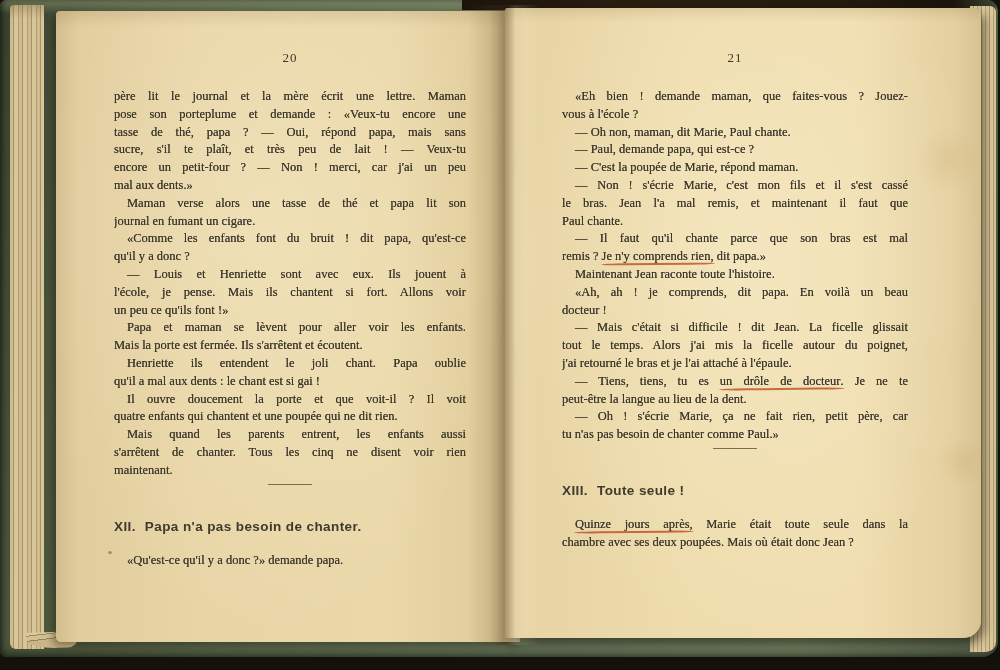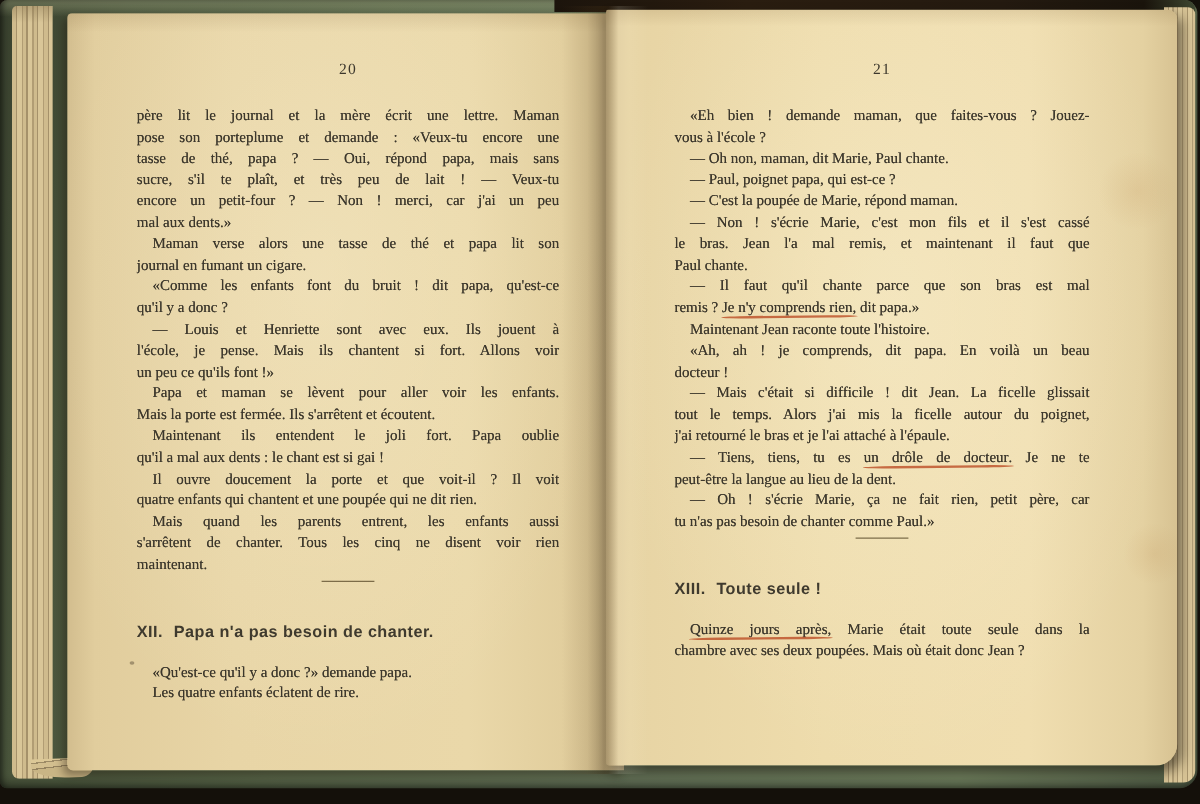--- a/index.html
+++ b/index.html
@@ -149,42 +149,41 @@
         <div class="line">mal aux dents.»</div>
         <div class="line ind just">Maman verse alors une tasse de thé et papa lit son</div>
         <div class="line">journal en fumant un cigare.</div>
         <div class="line ind just">«Comme les enfants font du bruit ! dit papa, qu'est-ce</div>
         <div class="line">qu'il y a donc ?</div>
         <div class="line ind just">— Louis et Henriette sont avec eux. Ils jouent à</div>
         <div class="line just">l'école, je pense. Mais ils chantent si fort. Allons voir</div>
         <div class="line">un peu ce qu'ils font !»</div>
         <div class="line ind just">Papa et maman se lèvent pour aller voir les enfants.</div>
         <div class="line">Mais la porte est fermée. Ils s'arrêtent et écoutent.</div>
-        <div class="line ind just">Maintenant ils entendent le joli fort. Papa oublie</div>
+        <div class="line ind just">Henriette ils entendent le joli chant. Papa oublie</div>
         <div class="line">qu'il a mal aux dents : le chant est si gai !</div>
         <div class="line ind just">Il ouvre doucement la porte et que voit-il ? Il voit</div>
         <div class="line">quatre enfants qui chantent et une poupée qui ne dit rien.</div>
         <div class="line ind just">Mais quand les parents entrent, les enfants aussi</div>
         <div class="line just">s'arrêtent de chanter. Tous les cinq ne disent voir rien</div>
         <div class="line">maintenant.</div>
         <div class="rule"></div>
         <div class="heading"><span class="hnum">XII.</span><span>Papa n'a pas besoin de chanter.</span></div>
         <div class="line ind">«Qu'est-ce qu'il y a donc ?» demande papa.</div>
-        <div class="line ind">Les quatre enfants éclatent de rire.</div>
       </div>
     <div class="pencil-mark"></div>
   </div>
 
   <div class="page page-right">
     <div class="pnum">21</div>
     <div class="text-block">
         <div class="line ind just">«Eh bien ! demande maman, que faites-vous ? Jouez-</div>
         <div class="line">vous à l'école ?</div>
         <div class="line ind">— Oh non, maman, dit Marie, Paul chante.</div>
-        <div class="line ind">— Paul, poignet papa, qui est-ce ?</div>
+        <div class="line ind">— Paul, demande papa, qui est-ce ?</div>
         <div class="line ind">— C'est la poupée de Marie, répond maman.</div>
         <div class="line ind just">— Non ! s'écrie Marie, c'est mon fils et il s'est cassé</div>
         <div class="line just">le bras. Jean l'a mal remis, et maintenant il faut que</div>
         <div class="line">Paul chante.</div>
         <div class="line ind just">— Il faut qu'il chante parce que son bras est mal</div>
         <div class="line">remis ? <span class="ul">Je n'y comprends rien</span>, dit papa.»</div>
         <div class="line ind">Maintenant Jean raconte toute l'histoire.</div>
         <div class="line ind just">«Ah, ah ! je comprends, dit papa. En voilà un beau</div>
         <div class="line">docteur !</div>
         <div class="line ind just">— Mais c'était si difficile ! dit Jean. La ficelle glissait</div>

